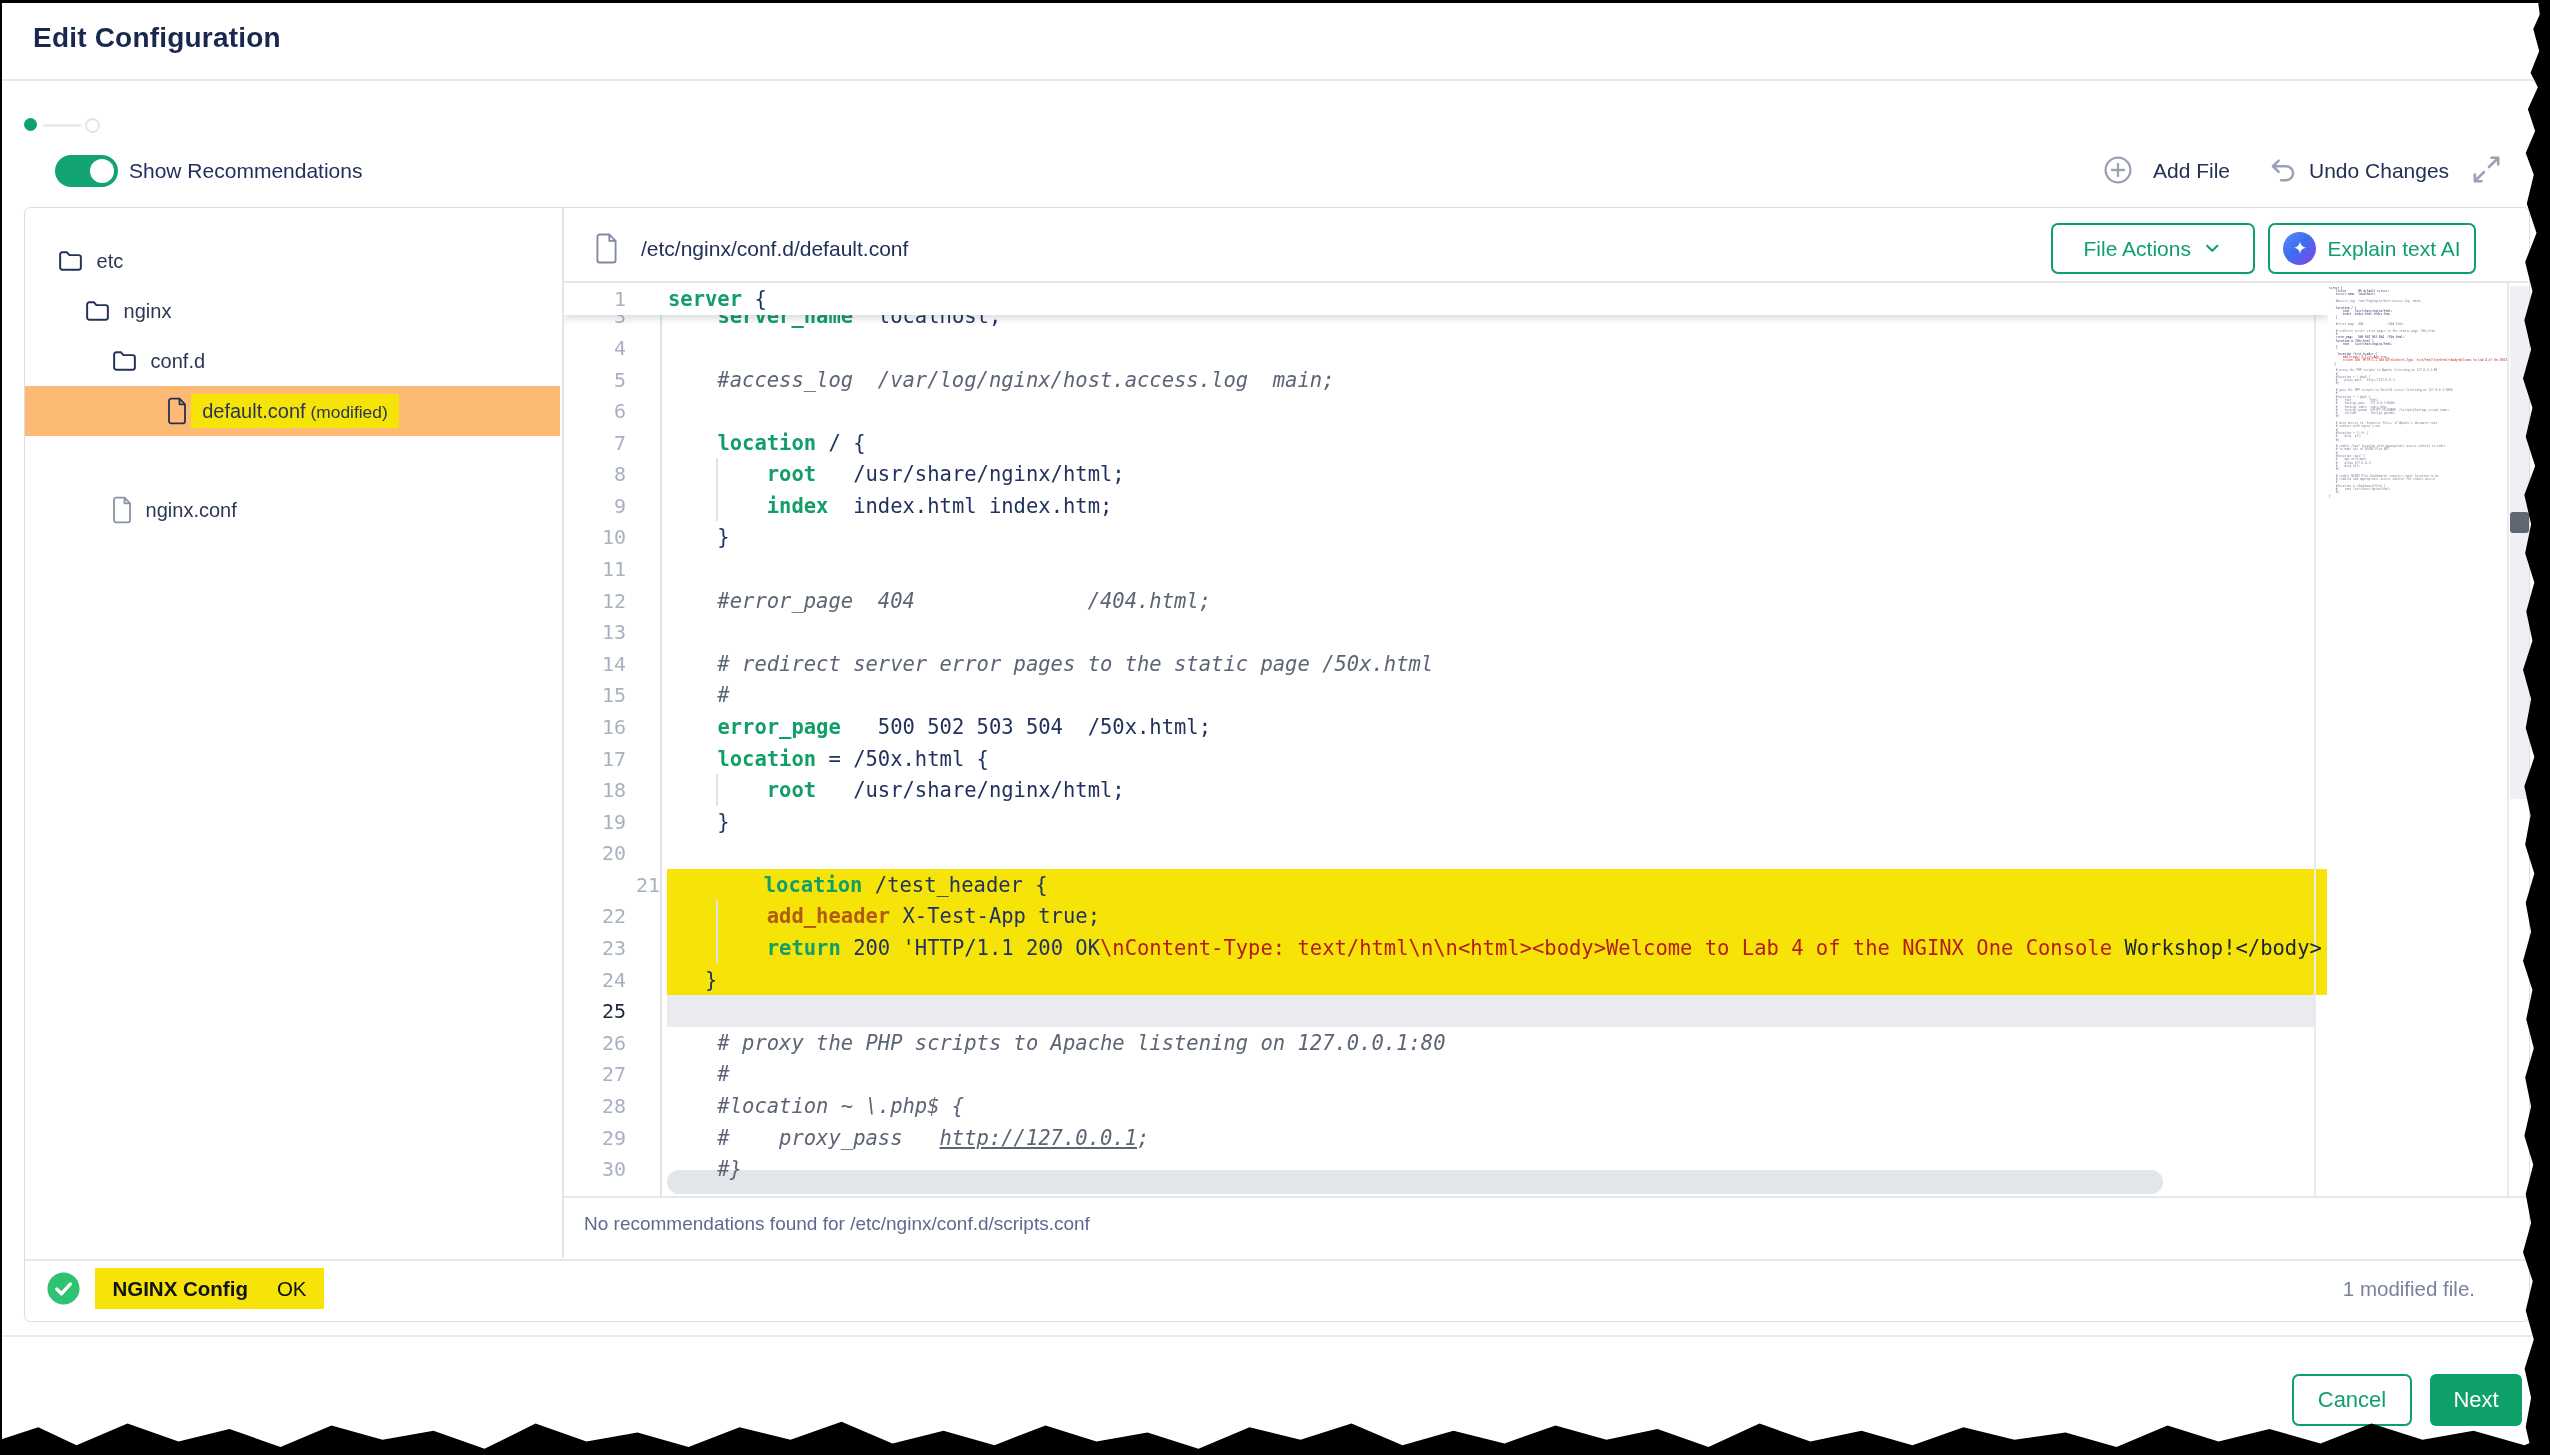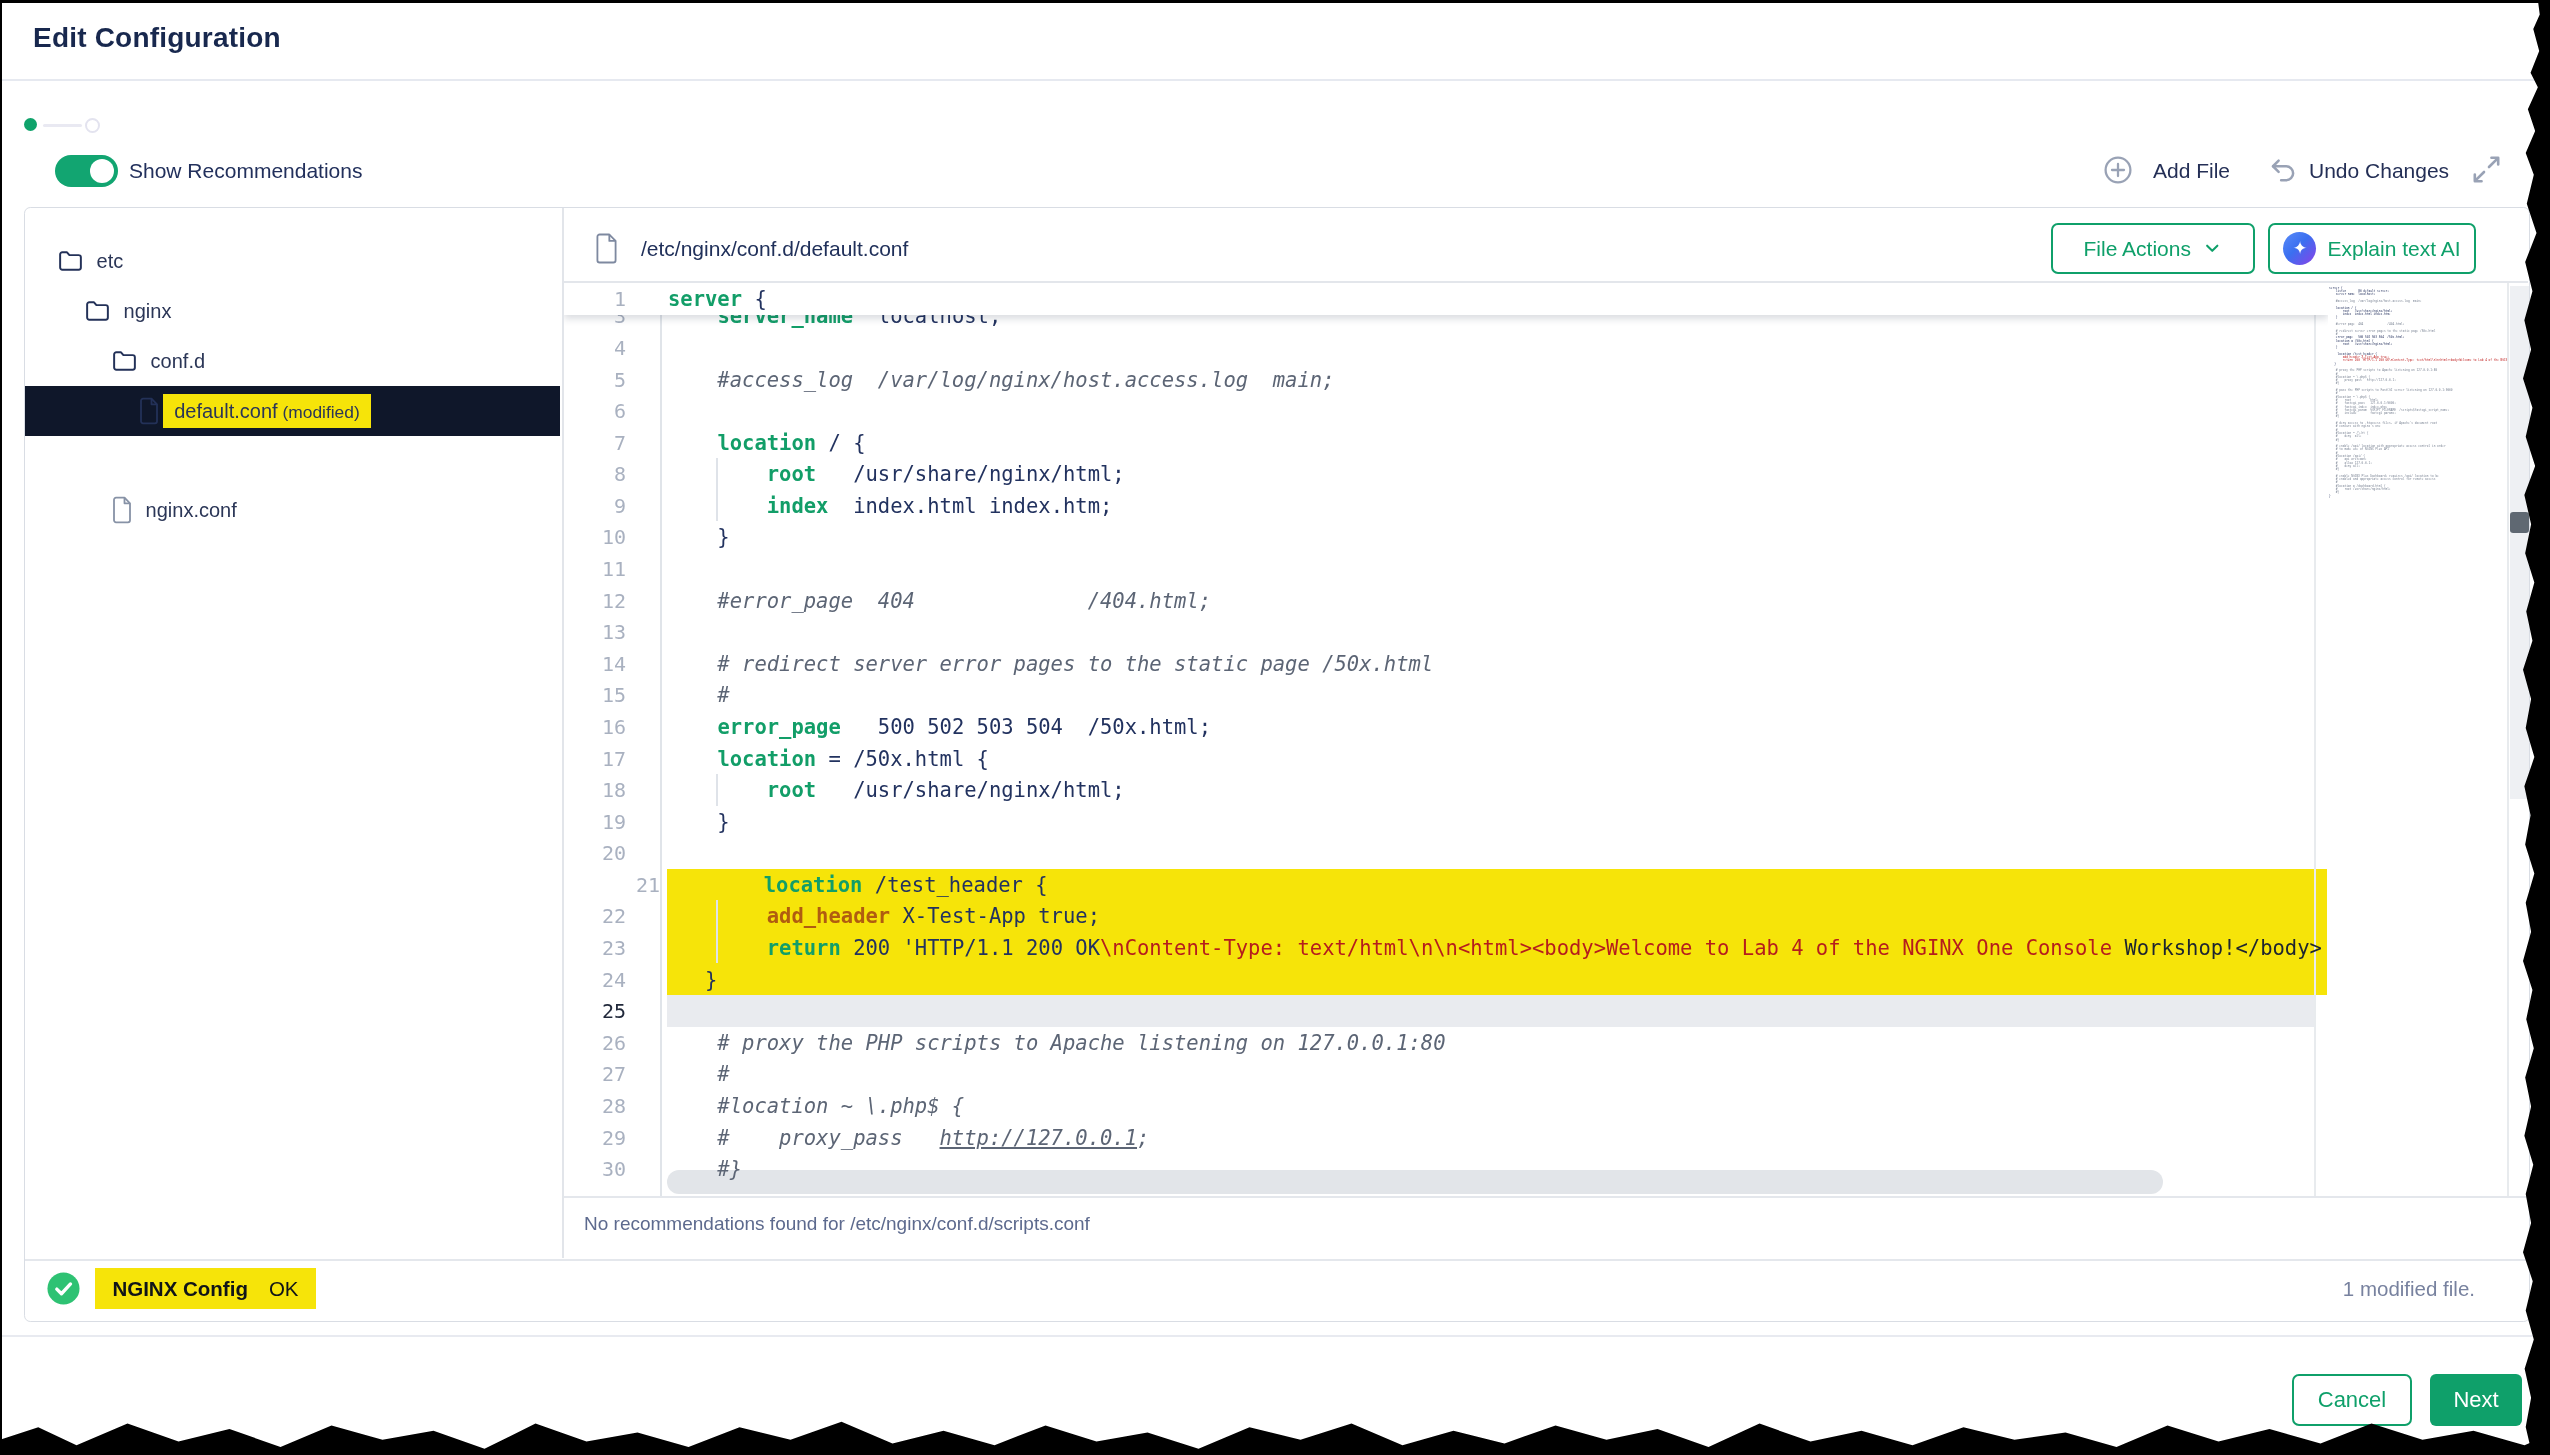--- a/index.html
+++ b/index.html
@@ -21,21 +21,21 @@
   .hact-label { font-size:21px; color:#242f56; }
   #add-file { left:2102px; top:152px; width:158px; height:38px; display:flex; align-items:center; gap:19px; cursor:pointer; }
   #undo-changes { left:2268px; top:152px; width:189px; height:38px; display:flex; align-items:center; gap:11px; cursor:pointer; }
   #expand-icon { left:2470px; top:153px; width:33px; height:33px; cursor:pointer; }
   
   #main-panel { left:24px; top:207px; width:2506px; height:1115px; border:1.6px solid #d9dde4; border-radius:6.3px; background:#fff; }
   #tree-editor-divider { left:562px; top:208px; width:1.6px; height:1050px; background:#e2e5ea; }
   
   #file-tree { left:25px; top:208px; width:535px; height:1050px; }
   .trow { position:absolute; left:0; width:535px; height:50px; display:flex; align-items:center; cursor:pointer; }
-  .trow.selected { background:#0f172a; }
+  .trow.selected { background:#fdba74;padding-left:28px; }
   .trow .ticon { flex:0 0 auto; display:flex; }
   .trow .tlabel { margin-left:12.6px; font-size:20px; color:#2b3657; white-space:nowrap; }
   .trow .hl { background:#f6e409; padding:5.5px 11px; margin-left:3.2px; }
   .tsuffix { font-size:17.4px; }
   
   #editor-header-border { left:564px; top:281px; width:1964px; height:1.6px; background:#e3e6eb; }
   #path-file-icon { left:594px; top:232px; }
   #file-path { left:641px; top:237px; font-size:21px; color:#20305a; }
   .btn-outline { border:2px solid #0fa06a; border-radius:7px; background:#fff; color:#0fa06a;
     display:flex; align-items:center; justify-content:center; gap:11px; font-size:21px; cursor:pointer; }
@@ -67,21 +67,21 @@
   .mline { font:9.5px/11px "DejaVu Sans Mono", monospace; white-space:pre; height:11px; }
   .mm-d { color:#26335f; } .mm-c { color:#7b8494; } .mm-r { color:#c02020; }
   #minimap-right-edge { left:2507px; top:283px; width:1.6px; height:914px; background:#e8ebee; }
   #v-scroll-track { left:2510px; top:286px; width:19px; height:513px; background:#eef0f3; }
   #v-scroll-thumb { left:2510px; top:512px; width:19px; height:20.5px; background:#5f6872; border-radius:3.2px; cursor:pointer; }
   
   #reco-border { left:564px; top:1196px; width:1964px; height:1.6px; background:#e4e7ec; }
   #reco-text { left:584px; top:1213px; font-size:19px; color:#5d6a8e; }
   #status-border { left:25px; top:1259px; width:2503px; height:1.6px; background:#e4e7ec; }
   #status-check { left:46px; top:1271px; }
-  #status-badge { left:95px; top:1268px; background:#f6e409; height:41px; display:flex; align-items:center; padding:0 17.4px; gap:21px; }
+  #status-badge { left:95px; top:1268px; background:#f6e409; height:41px; display:flex; align-items:center; padding:0 17.4px; gap:29px; }
   #status-badge .b1 { font-size:20.5px; font-weight:bold; color:#101418; }
   #status-badge .b2 { font-size:20.5px; color:#101418; }
   #modified-count { left:2238px; top:1277px; width:237px; text-align:right; font-size:20.5px; color:#78829f; }
   
   #footer-divider { left:0; top:1335px; width:2550px; height:1.6px; background:#e8eaf0; }
   #cancel-btn { left:2292px; top:1374px; width:120px; height:52px; font-size:22px; }
   #next-btn { left:2430px; top:1374px; width:92px; height:52px; border-radius:6px; background:#0fa06a; color:#fff;
     display:flex; align-items:center; justify-content:center; font-size:22px; border:none; cursor:pointer; }
   
   .torn { background:#000; pointer-events:none; }

